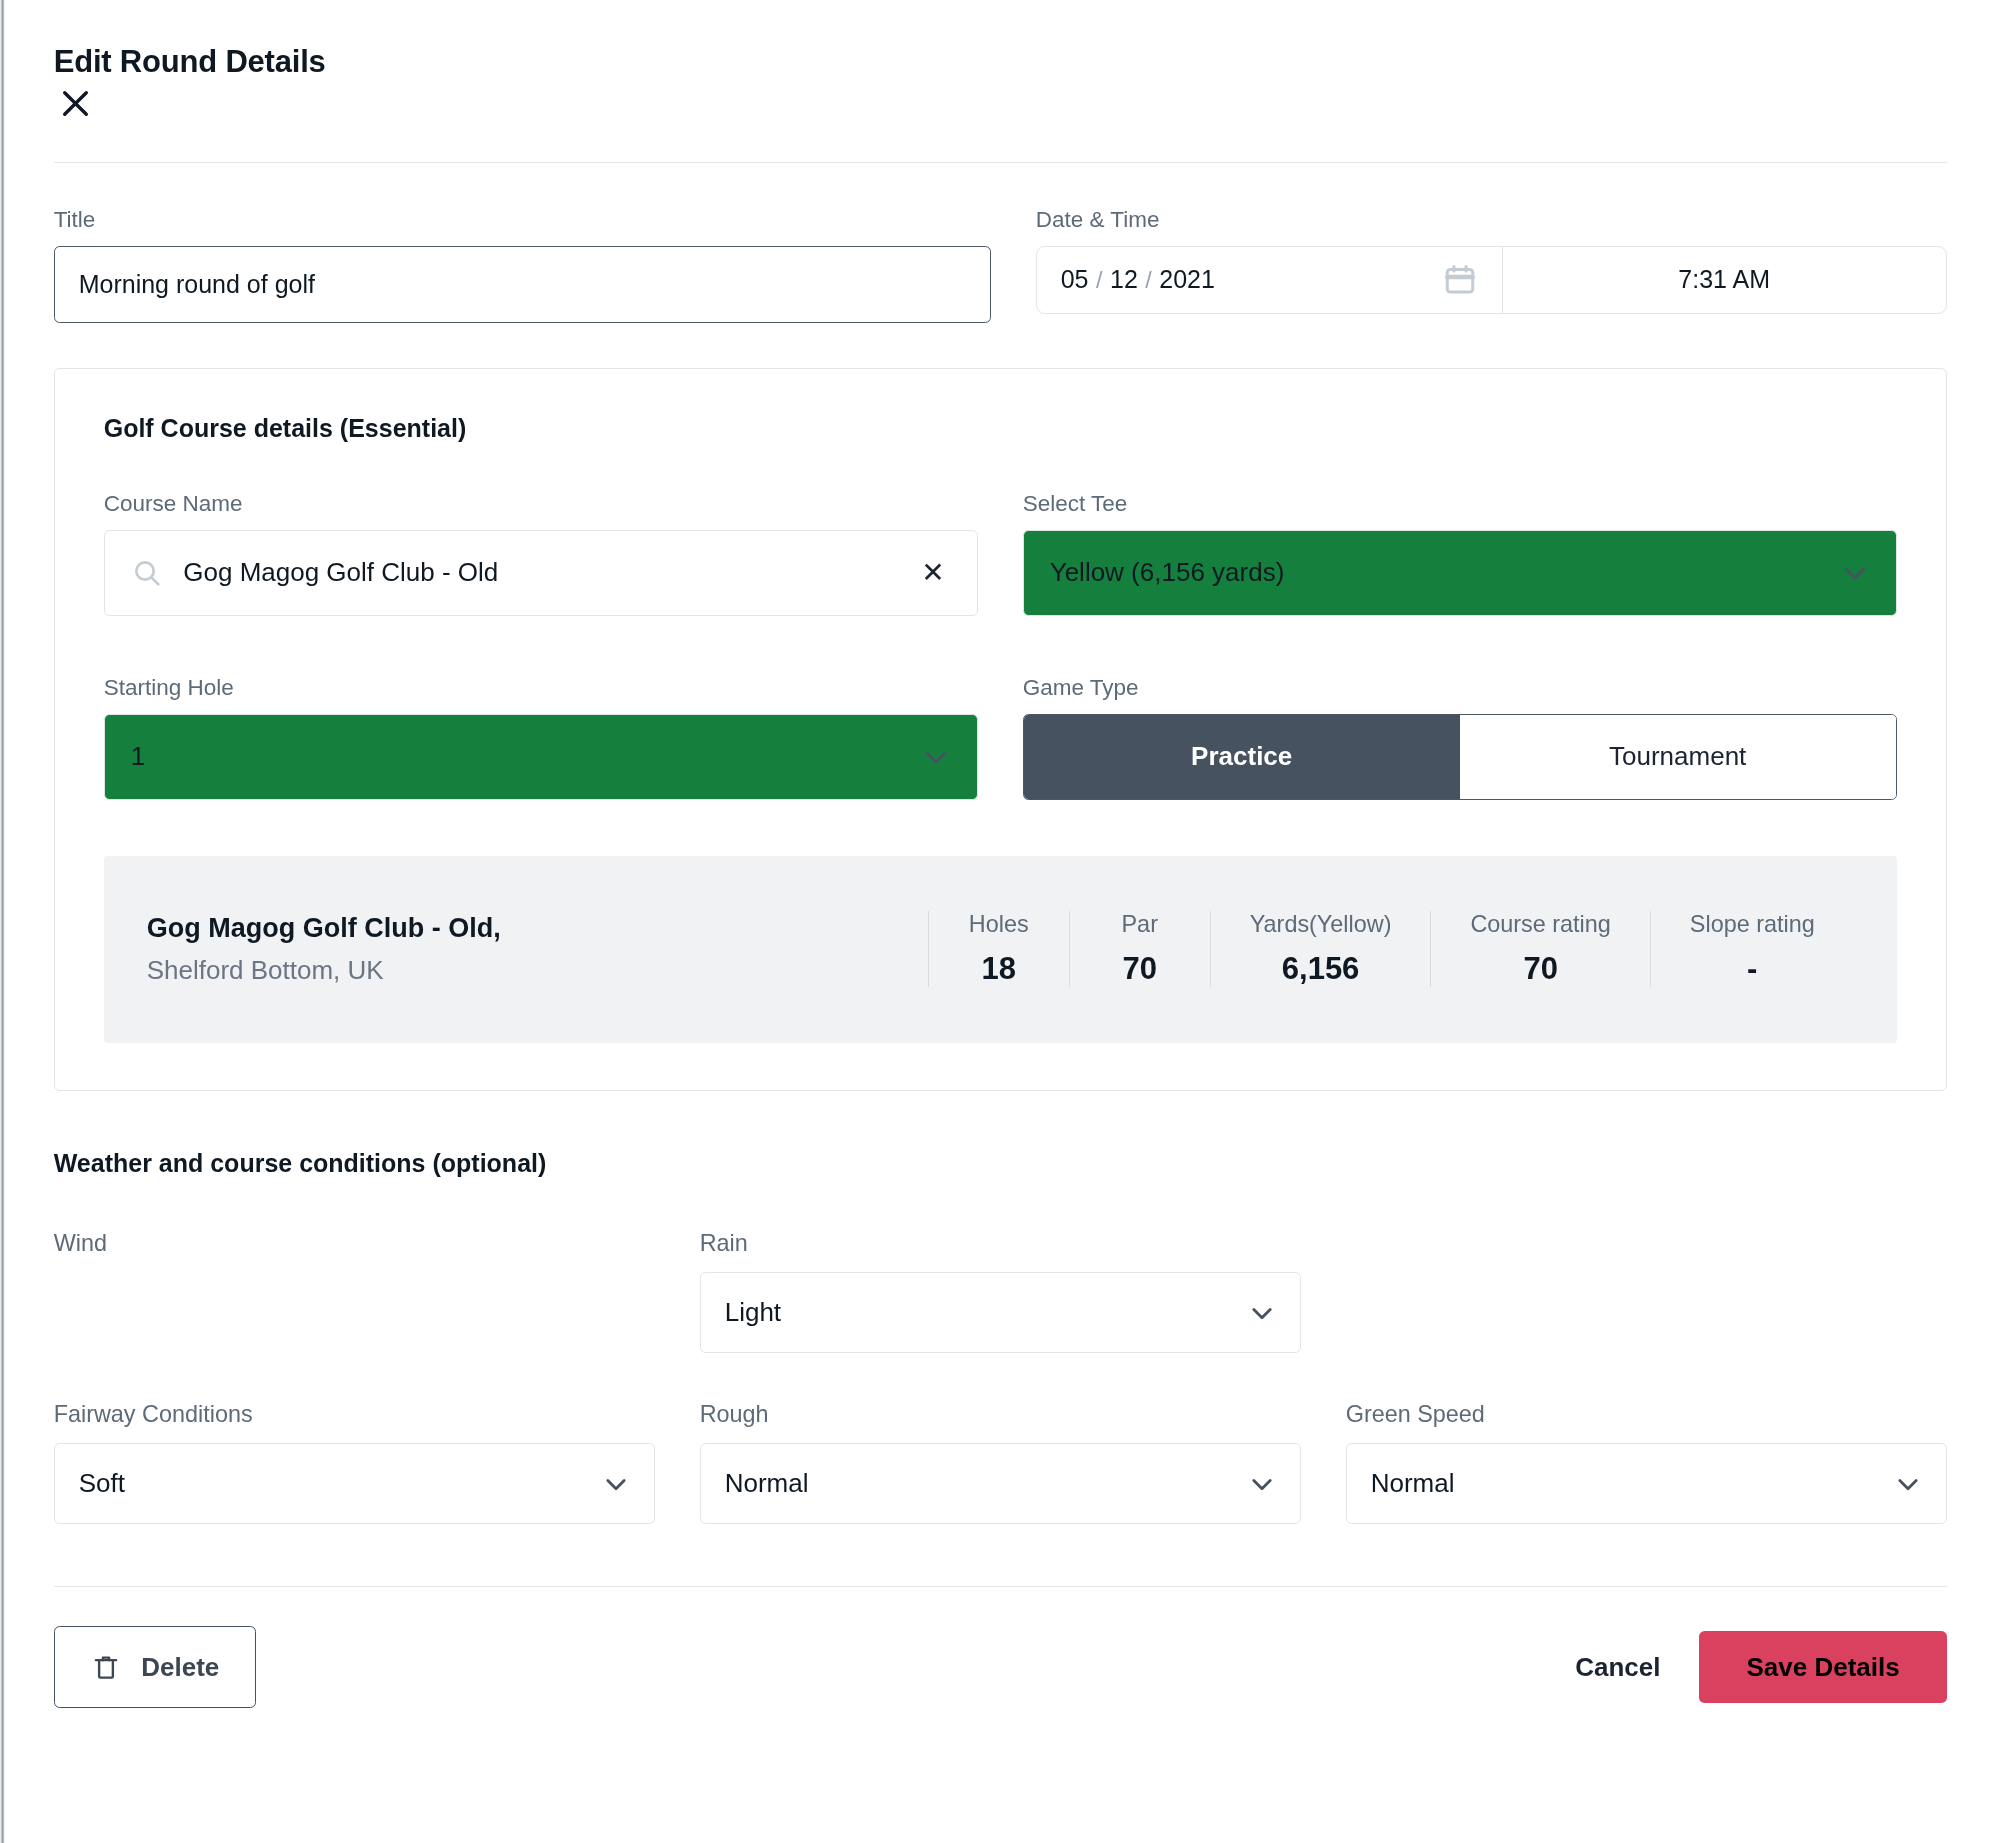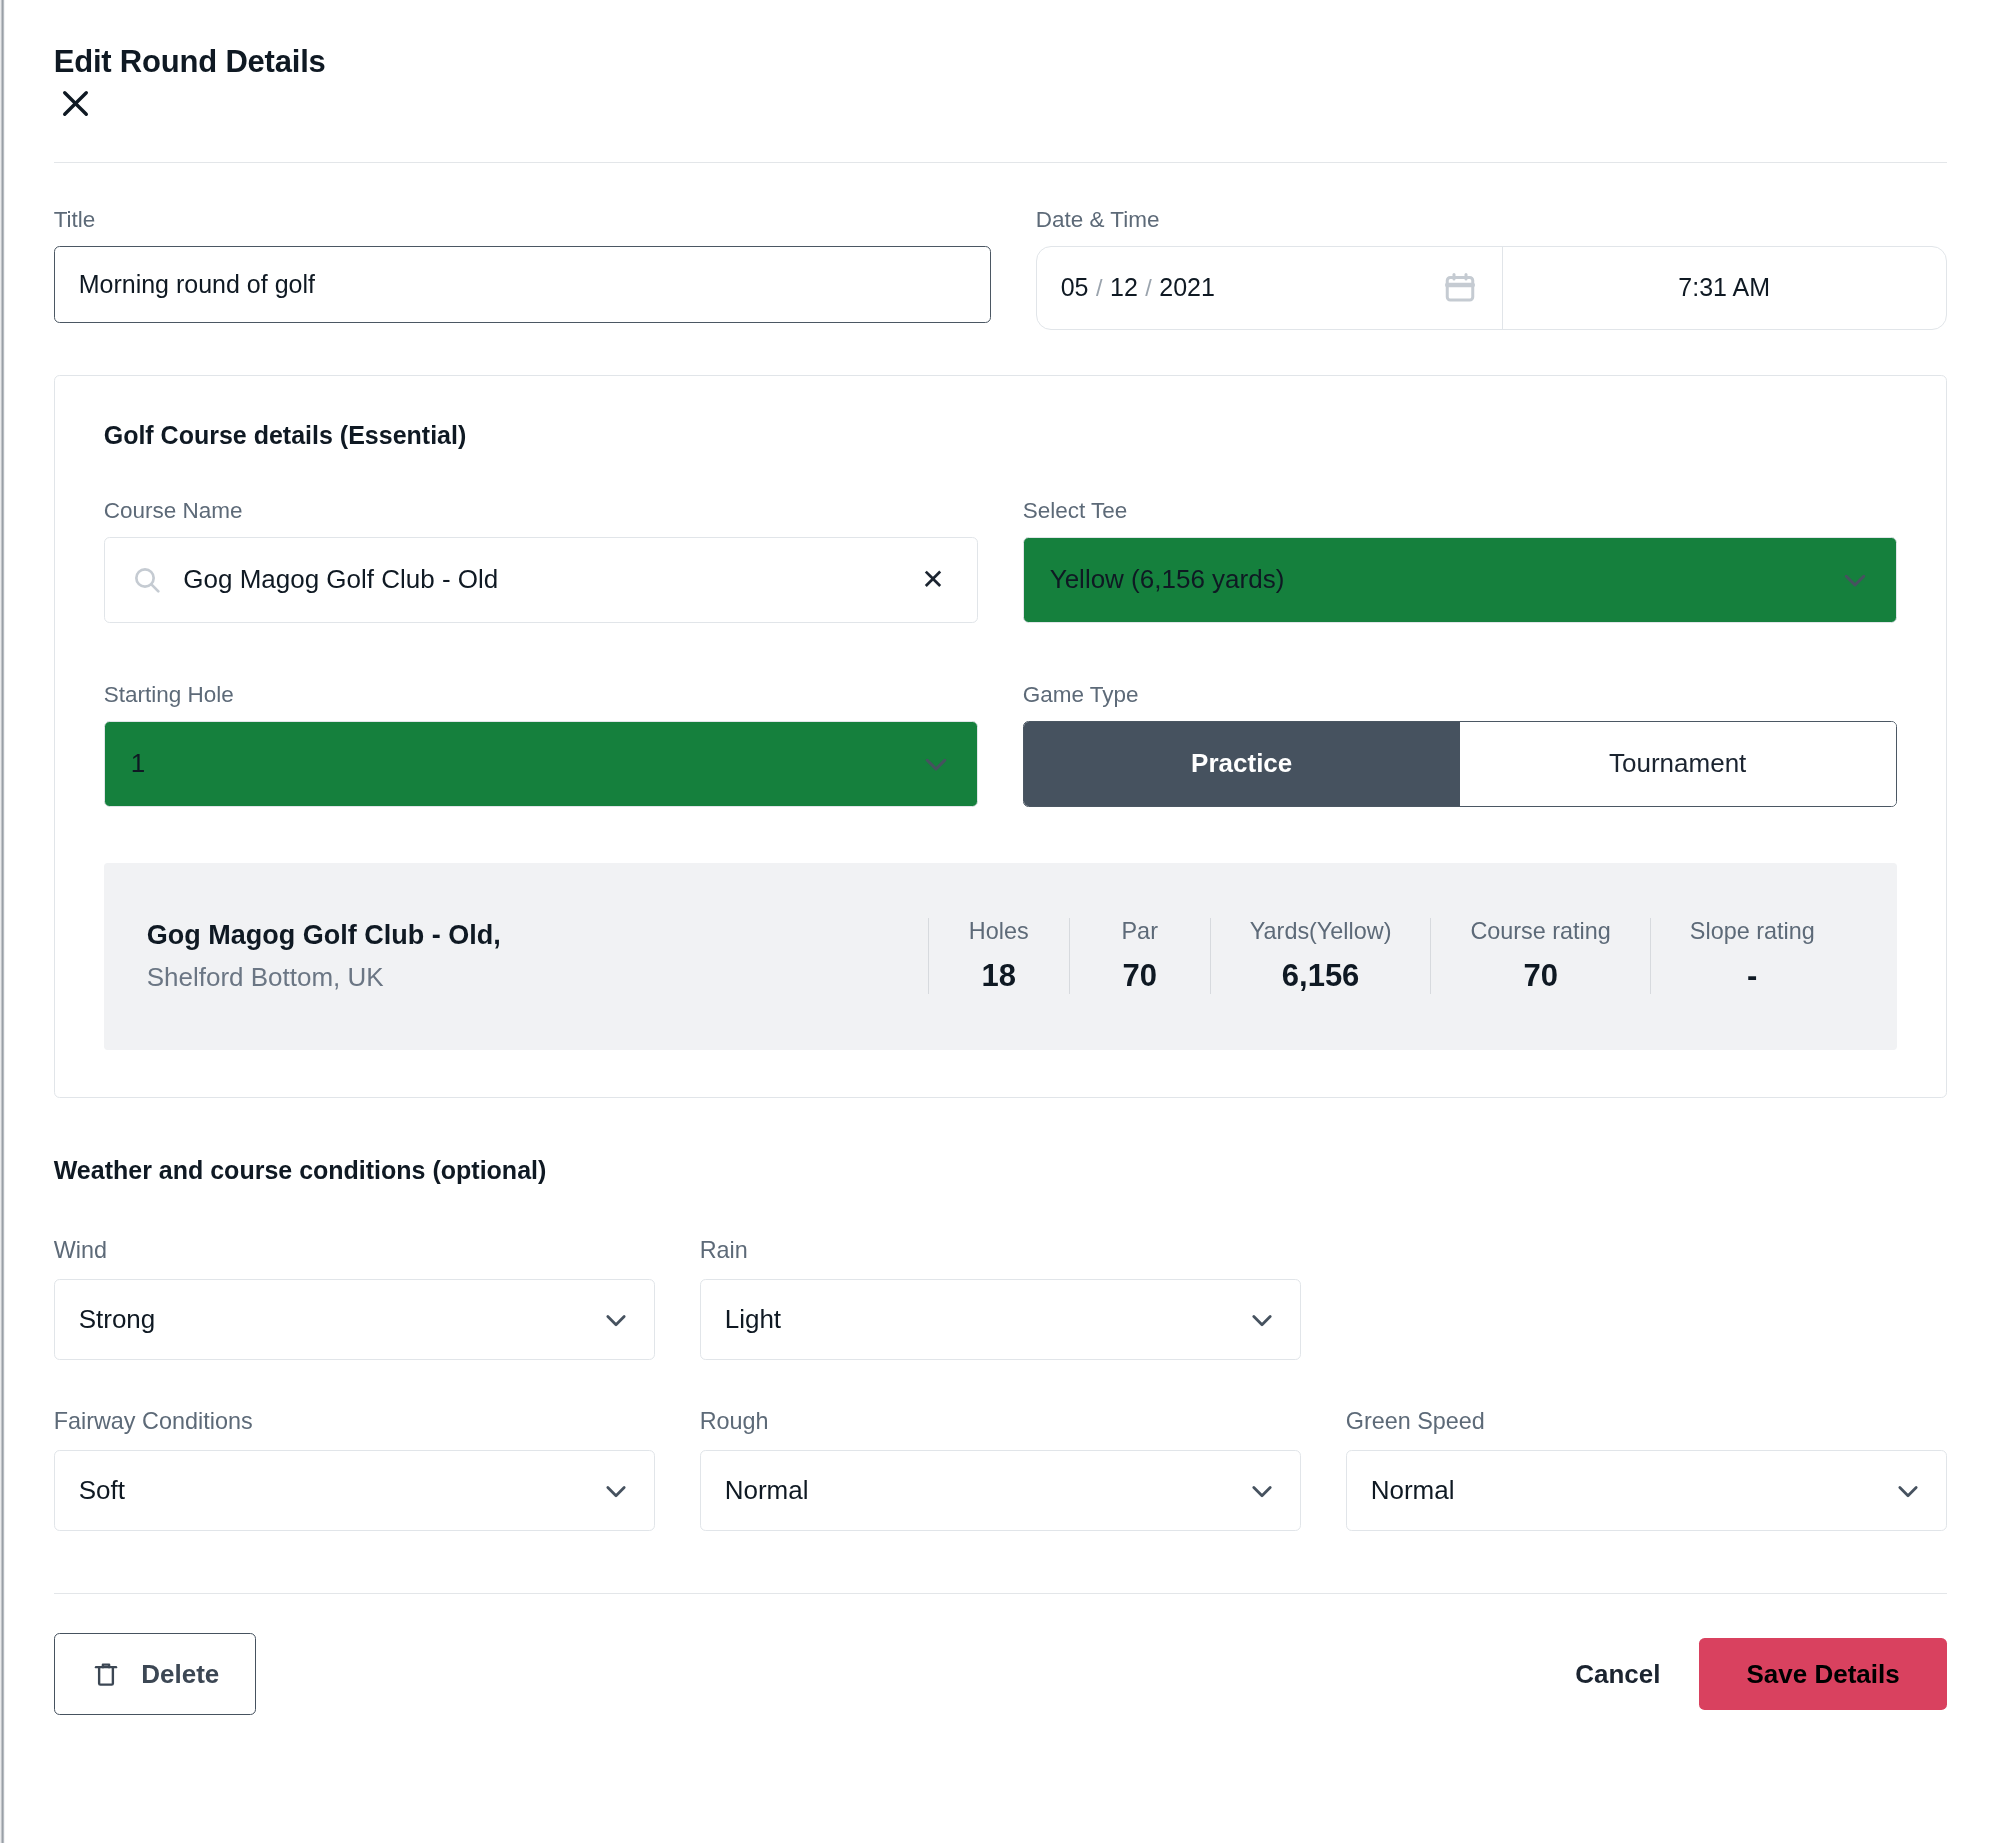--- a/index.html
+++ b/index.html
@@ -93,22 +93,22 @@
     display: flex;
     gap: 45px;
     margin-top: 43px;
   }
   .col-title { width: 937px; }
   .col-datetime { flex: 1; }
 
   .datetime-wrap {
     display: flex;
     border: 0.9px solid #e1e5e9;
-    border-radius: 15px;
-    height: 84px;
+    border-radius: 9px;
+    height: 68px;
     overflow: hidden;
   }
   .date-part {
     flex: 0 0 466px;
     display: flex;
     align-items: center;
     padding: 0 24px;
     border-right: 0.9px solid #e1e5e9;
     justify-content: space-between;
   }
@@ -485,28 +485,20 @@
         </div>
       </div>
 
     </div>
 
     <div class="weather-heading">Weather and course conditions (optional)</div>
 
     <div class="weather-grid">
       <div class="wfield">
         <div class="field-label">Wind</div>
-        <div class="wselect">
-          <span class="val">Strong</span>
-          <span>
-            <svg width="28" height="28" viewBox="0 0 24 24" fill="none" stroke="#46525f" stroke-width="2.4" stroke-linecap="round" stroke-linejoin="round">
-              <polyline points="5 9 12 16 19 9"></polyline>
-            </svg>
-          </span>
-        </div>
       </div>
 
       <div class="wfield">
         <div class="field-label">Rain</div>
         <div class="wselect">
           <span class="val">Light</span>
           <span>
             <svg width="28" height="28" viewBox="0 0 24 24" fill="none" stroke="#46525f" stroke-width="2.4" stroke-linecap="round" stroke-linejoin="round">
               <polyline points="5 9 12 16 19 9"></polyline>
             </svg>

